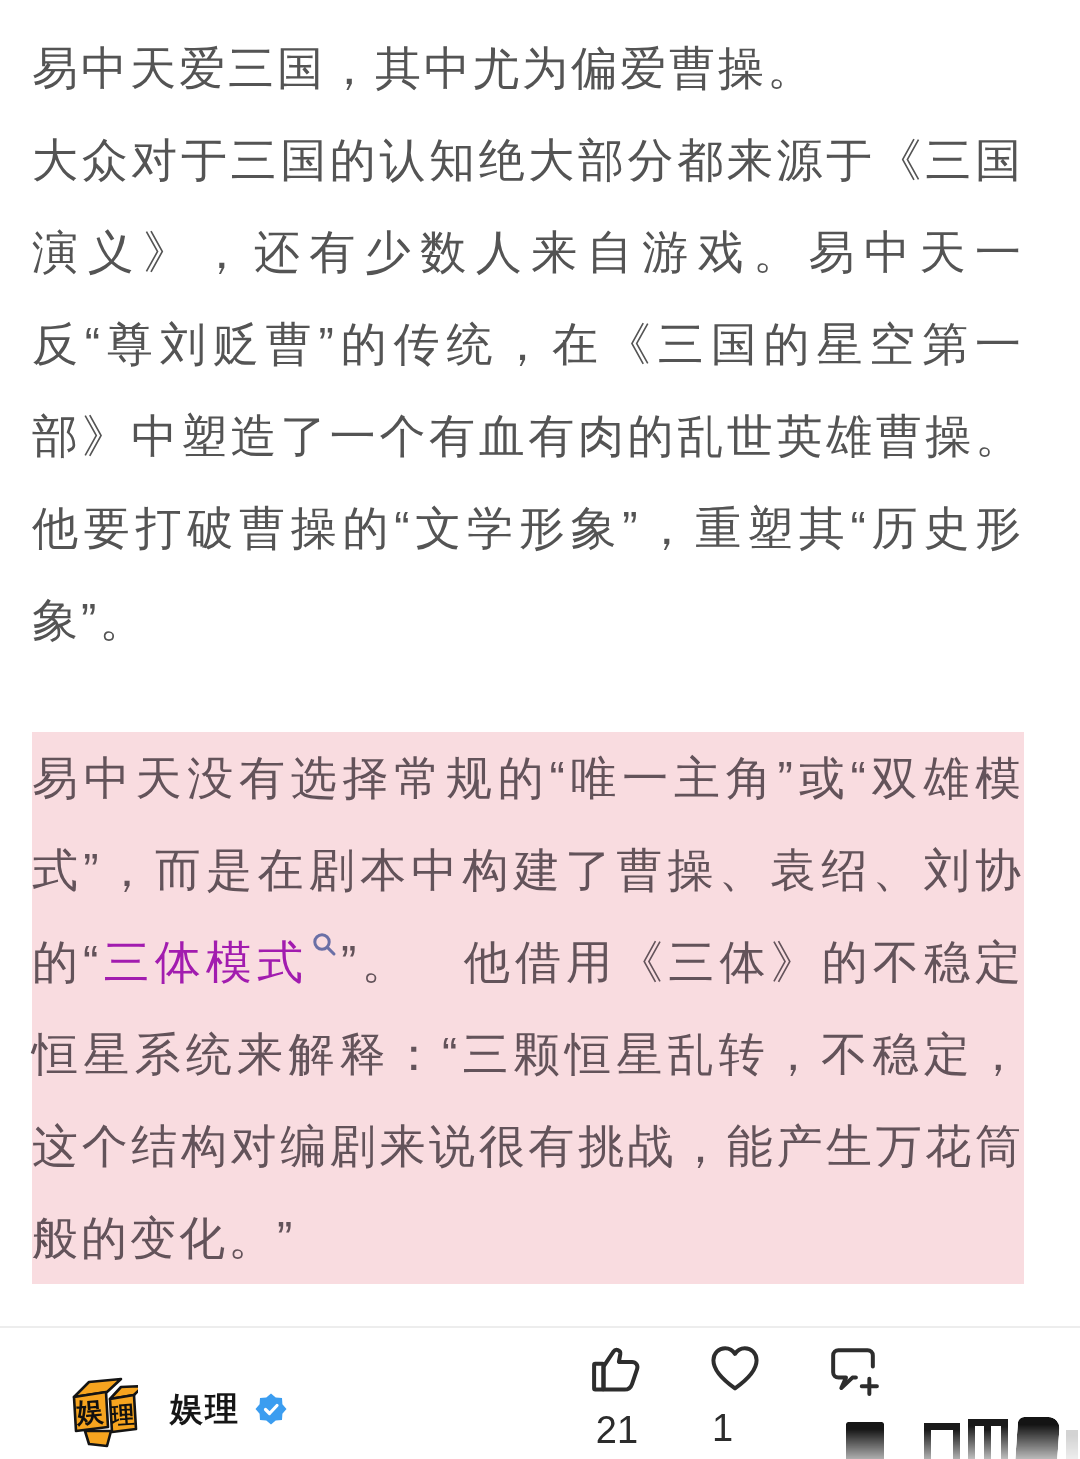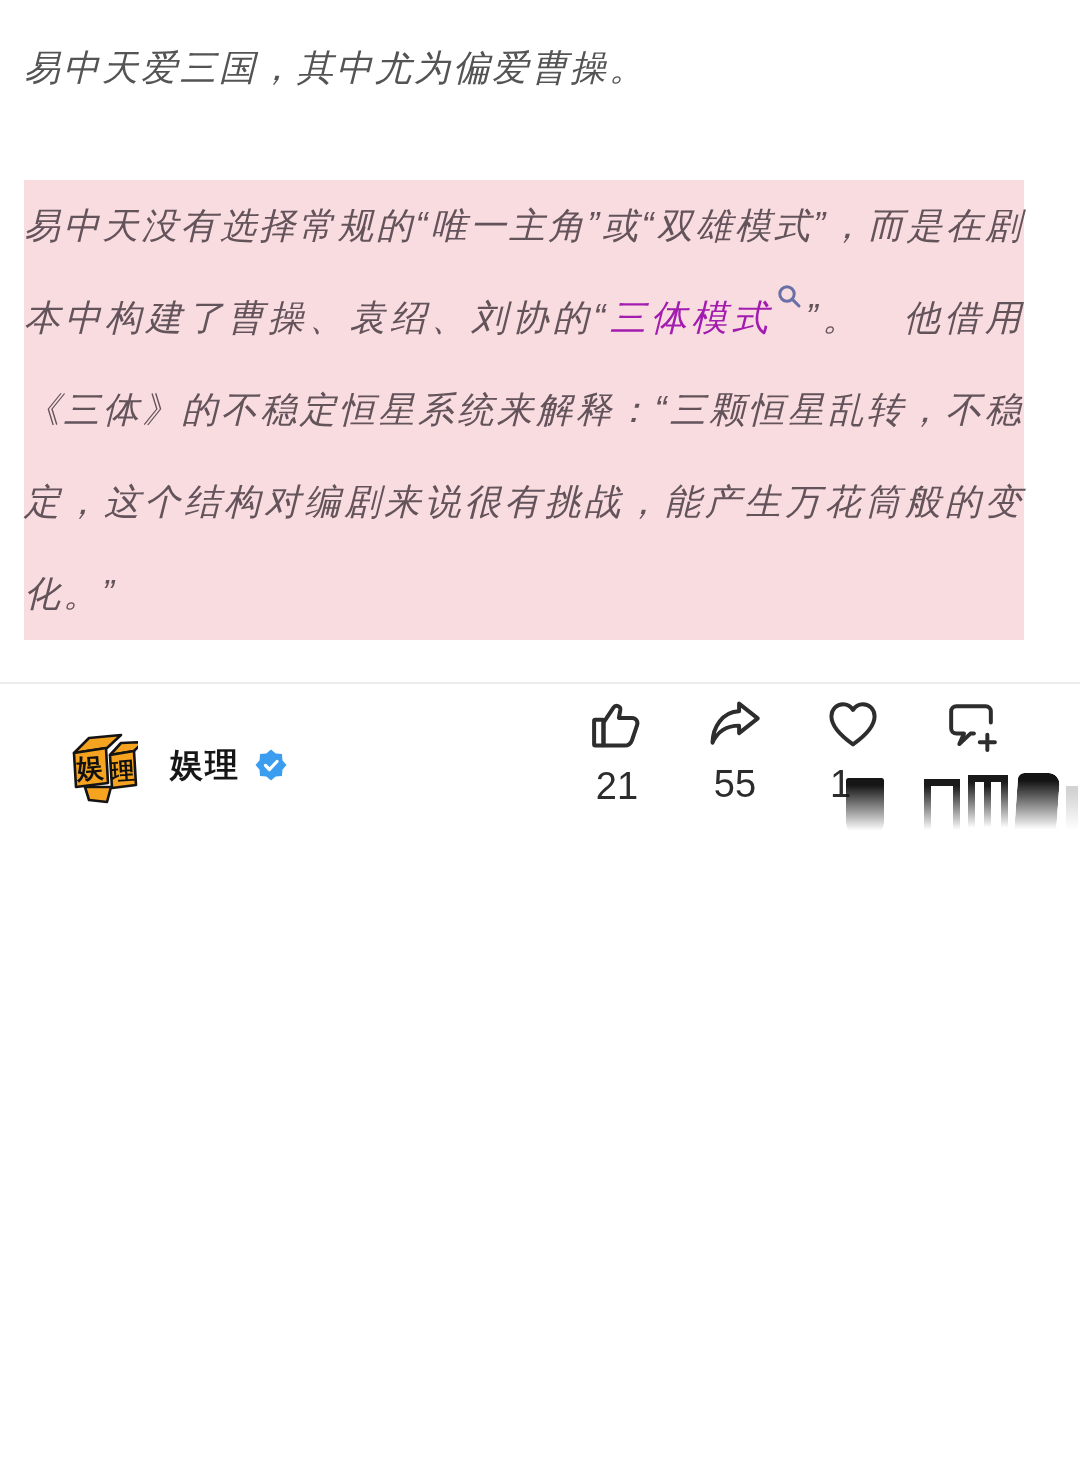--- a/index.html
+++ b/index.html
@@ -5,27 +5,26 @@
   * { box-sizing: border-box; }
   html,body { margin:0; padding:0; }
   body {
     width:1080px; height:1459px;
     background:#ffffff;
     overflow:hidden;
     font-family:"Liberation Sans","DejaVu Sans",sans-serif;
   }
   
   .article {
-    padding:22px 56px 0 24px;
-    font-size:36px;
+    padding:22px 56px 0 32px;
+    font-size:46px;
     line-height:92px;
     letter-spacing:3px;
     color:#545454;
     text-align:justify;
-    font-style:italic;
   }
   .article p { margin:0; }
   .p2 { margin-top:68px; }
   .highlight {
     margin-top:66px;
     background:#f9dce0;
     color:#63535a;
   }
   .hl-link {
     color:#a21caf;
@@ -85,20 +84,21 @@
   .wm-c { left:140px; top:5px; width:40px; height:60px; border-left:7px solid #1a1a1a; border-right:7px solid #1a1a1a; border-top:7px solid #1a1a1a; }
   .wm-cbar { left:156px; top:9px; width:7px; height:55px; background:#1a1a1a; }
   .wm-d { left:188px; top:3px; width:42px; height:64px; background:#141414; border-radius:6px 12px 0 0; transform:skewX(-4deg); }
   .wm-e { left:238px; top:16px; width:12px; height:50px; background:#d3d3d3; }
 </style>
 </head>
 <body>
 
 <div class="article">
   <p>易中天爱三国，其中尤为偏爱曹操。</p>
+  <p class="p2">大众对于三国的认知绝大部分都来源于《三国演义》，还有少数人来自游戏。易中天一反“尊刘贬曹”的传统，在《三国的星空第一部》中塑造了一个有血有肉的乱世英雄曹操。他要打破曹操的“文学形象”，重塑其“历史形象”。</p>
 
   <div class="highlight"><span>易中天没有选择常规的“唯一主角”或“双雄模式”，而是在剧本中构建了曹操、袁绍、刘协的“</span><span class="hl-link">三体模式</span><span class="mag"><svg width="27" height="27" viewBox="0 0 27 27">
         <circle cx="11" cy="11" r="7.2" fill="none" stroke="#6a6fa6" stroke-width="3"></circle>
         <line x1="16.4" y1="16.4" x2="23" y2="23" stroke="#6a6fa6" stroke-width="3" stroke-linecap="round"></line>
       </svg></span><span>”。　他借用《三体》的不稳定恒星系统来解释：“三颗恒星乱转，不稳定，这个结构对编剧来说很有挑战，能产生万花筒般的变化。”</span></div>
 </div>
 
 <div class="divider"></div>
 
 <div class="footer">
@@ -129,26 +129,20 @@
     <div class="action">
       <svg width="58" height="54" viewBox="0 0 48 46">
         <g fill="none" stroke="#2d2d2d" stroke-width="3.4" stroke-linejoin="round" stroke-linecap="round">
           <rect x="4.5" y="18.5" width="8" height="22" rx="1"></rect>
           <path d="M12.5 40.5 V21 L21 8.2 c1.9-2.9 6.3-1.4 5.8 2.1 L25.6 17 h11.2 c3.2 0 5.4 3.1 4.3 6.1 L36.8 35.8 c-1 2.9-3.2 4.7-6.3 4.7 Z"></path>
         </g>
       </svg>
       <span class="cnt">21</span>
     </div>
 
-    <div class="action">
-      <svg width="56" height="52" viewBox="0 0 48 44">
-        <path d="M27.5 4.5 L43.5 17.2 L27.5 29.8 V23.4 C16 23.4 9 28.6 4.7 38 C5 25 13 11.6 27.5 11.1 Z" fill="none" stroke="#2d2d2d" stroke-width="3.4" stroke-linejoin="round"></path>
-      </svg>
-      <span class="cnt">55</span>
-    </div>
 
     <div class="action action-fav">
       <svg width="56" height="52" viewBox="0 0 48 44">
         <path d="M24 39.5 C12 31 5.5 23.7 5.5 15.4 C5.5 9.3 10 5 15.6 5 C19 5 22.2 6.9 24 9.9 C25.8 6.9 29 5 32.4 5 C38 5 42.5 9.3 42.5 15.4 C42.5 23.7 36 31 24 39.5 Z" fill="none" stroke="#2d2d2d" stroke-width="3.4" stroke-linejoin="round"></path>
       </svg>
       <span class="cnt">1</span>
     </div>
 
     <div class="action">
       <svg width="56" height="56" viewBox="0 0 48 48">

